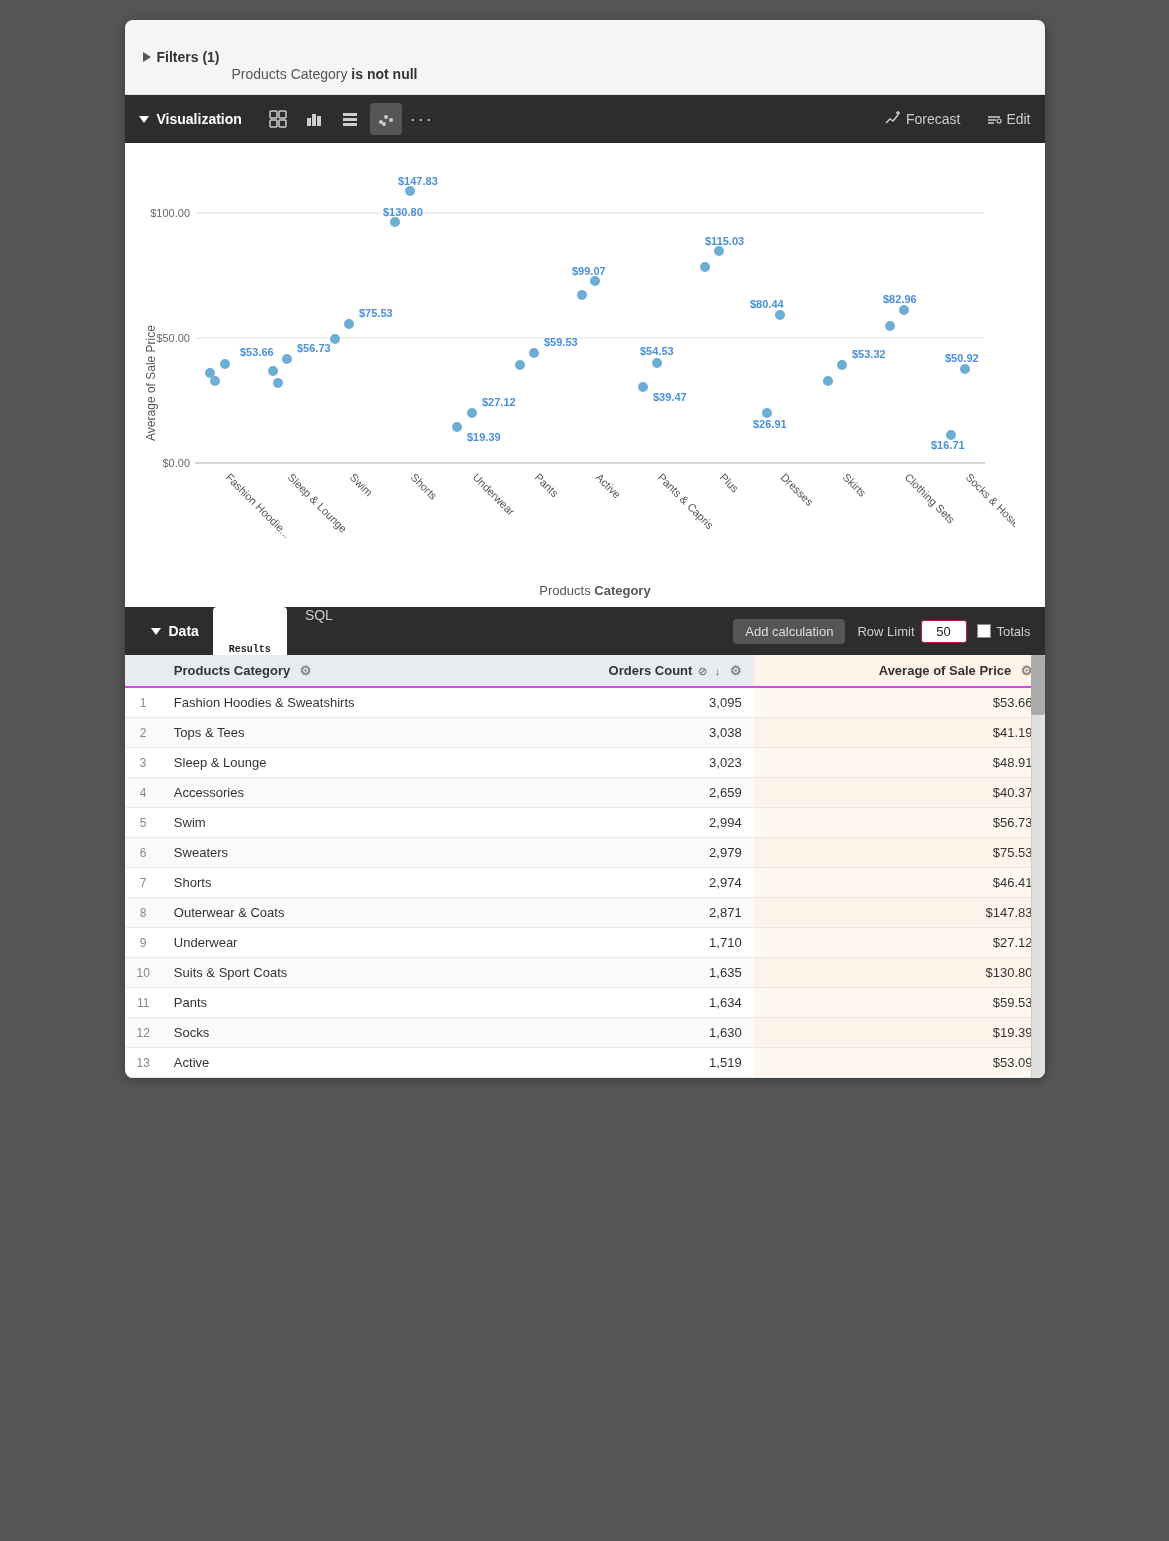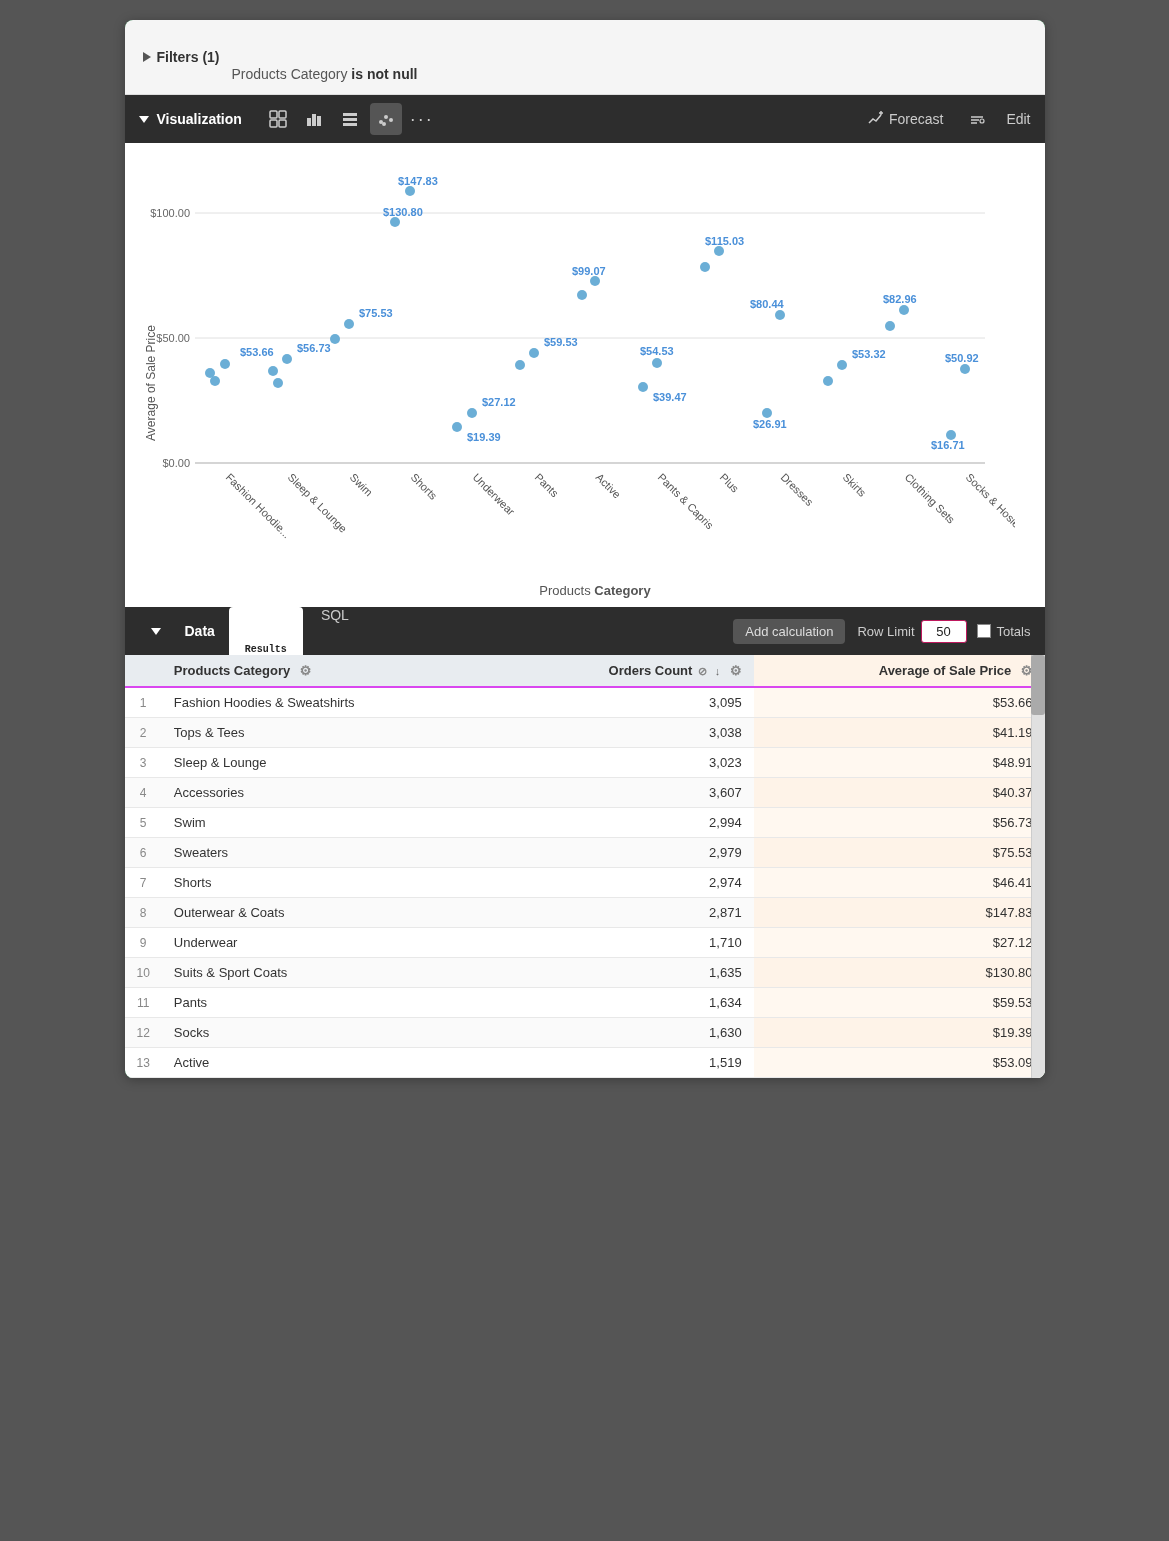--- a/index.html
+++ b/index.html
@@ -90,21 +90,21 @@
     }
     .viz-icon-btn.active-icon {
       background: #555;
     }
     .viz-spacer { flex: 1; }
     .forecast-btn {
       display: flex; align-items: center; gap: 6px;
       color: #ccc; font-size: 14px; cursor: pointer;
     }
     .edit-btn {
-      display: flex; align-items: center; gap: 21px;
+      display: flex; align-items: center; gap: 4px;
       color: #ccc; font-size: 14px; cursor: pointer;
       margin-left: 16px;
     }
 
     
     .chart-area {
       background: #fff;
       padding: 20px 20px 0 10px;
       position: relative;
     }
@@ -114,21 +114,21 @@
       background: #2d2d2d;
       display: flex;
       align-items: center;
       padding: 0 14px;
       height: 48px;
       gap: 2px;
     }
     .data-bar-title {
       display: flex;
       align-items: center;
-      gap: 24px;
+      gap: 8px;
       color: #fff;
       font-size: 14px;
       font-weight: 600;
       padding: 12px 12px;
       height: 100%;
     }
     .data-tab {
       padding: 0 16px;
       height: 100%;
       display: flex; align-items: flex-end;
@@ -510,21 +510,21 @@
   </tr>
           <tr>
     <td class="row-num">3</td>
     <td>Sleep &amp; Lounge</td>
     <td class="num-cell">3,023</td>
     <td class="avg-cell">$48.91</td>
   </tr>
           <tr>
     <td class="row-num">4</td>
     <td>Accessories</td>
-    <td class="num-cell">3,607</td>
+    <td class="num-cell">2,659</td>
     <td class="avg-cell">$40.37</td>
   </tr>
           <tr>
     <td class="row-num">5</td>
     <td>Swim</td>
     <td class="num-cell">2,994</td>
     <td class="avg-cell">$56.73</td>
   </tr>
           <tr>
     <td class="row-num">6</td>

